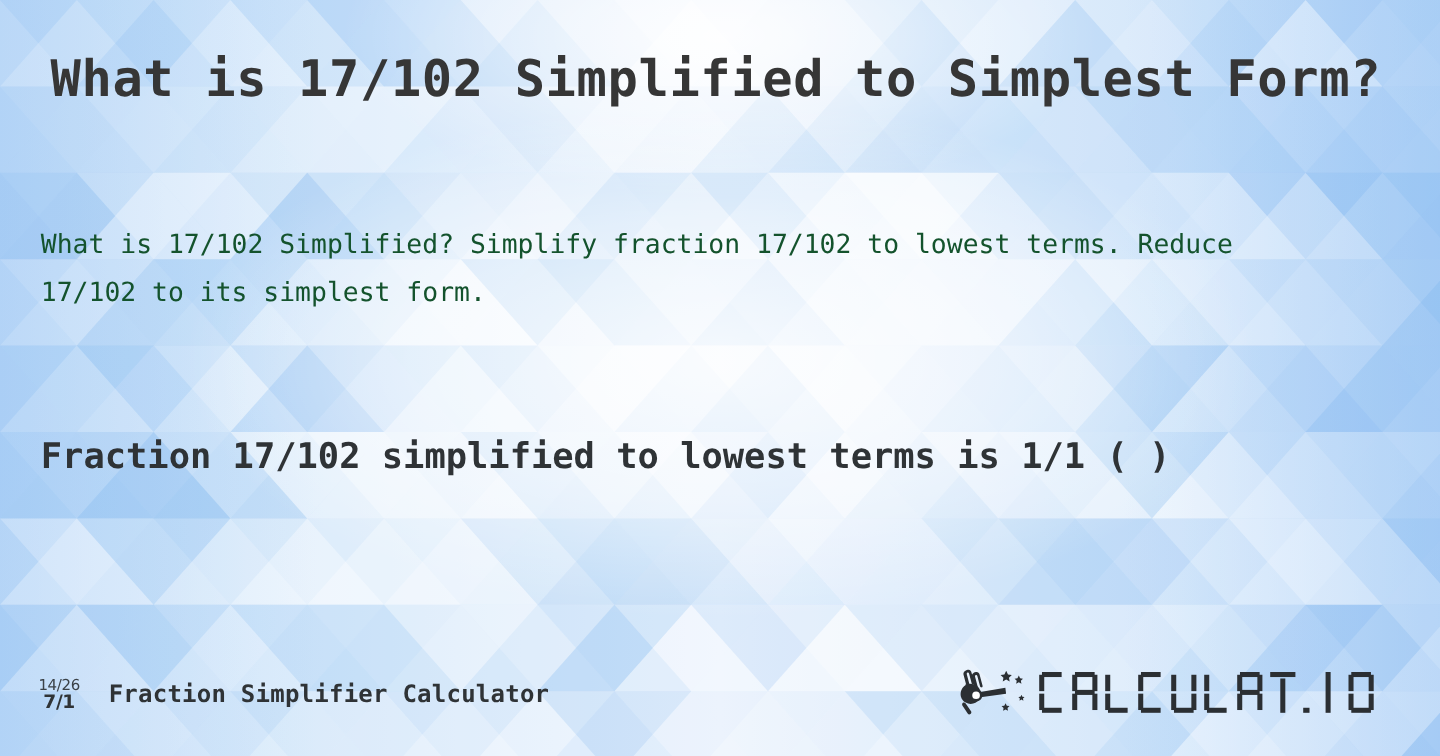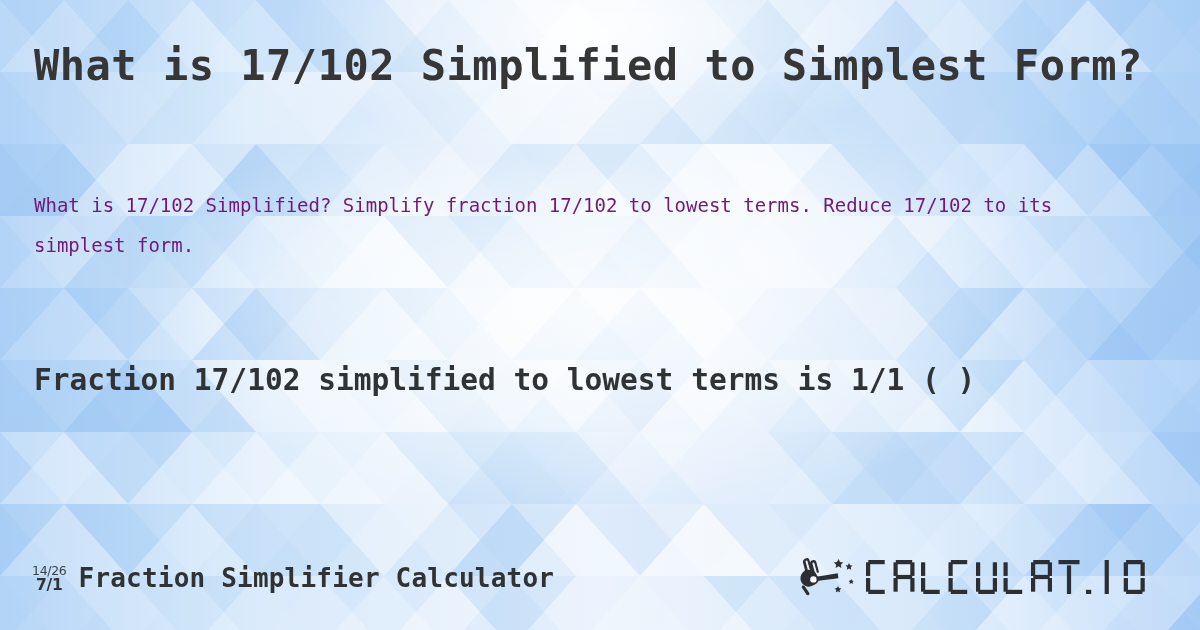--- a/index.html
+++ b/index.html
@@ -48,34 +48,35 @@
     left: 34px;
     top: 40px;
     width: 1125px;
     margin: 0;
     font-family: "DejaVu Sans Mono", monospace;
     font-weight: bold;
     font-size: 42px;
     line-height: 52px;
     letter-spacing: 0.5px;
     color: #363636;
+    text-align: center;
   }
 
   .page-subtitle {
     position: absolute;
     left: 34px;
     top: 185px;
     width: 1070px;
     margin: 0;
     font-family: "DejaVu Sans Mono", monospace;
     font-weight: normal;
-    font-size: 19px;
+    font-size: 22px;
     line-height: 40px;
     letter-spacing: 0px;
-    color: #701a75;
+    color: #14532d;
   }
 
   .result-text {
     position: absolute;
     left: 34px;
     top: 355px;
     width: 1120px;
     margin: 0;
     font-family: "DejaVu Sans Mono", monospace;
     font-weight: bold;
@@ -101,42 +102,42 @@
     display: flex;
     align-items: center;
     height: 60px;
   }
   .frac-logo {
     display: flex;
     flex-direction: column;
     align-items: center;
     justify-content: center;
     line-height: 1;
-    margin-right: 12px;
+    margin-right: 24px;
     padding-top: 2px;
   }
   .frac-num {
     font-family: "DejaVu Sans", sans-serif;
     font-size: 12.5px;
     font-weight: normal;
     color: #3b4248;
     letter-spacing: -0.3px;
   }
   .frac-den {
     font-family: "DejaVu Sans", sans-serif;
     font-size: 15.5px;
     font-weight: bold;
     color: #2f3336;
     letter-spacing: -0.3px;
     margin-top: 1px;
   }
   .footer-title {
     font-family: "DejaVu Sans Mono", monospace;
     font-weight: bold;
-    font-size: 26px;
+    font-size: 20px;
     color: #2f3336;
     letter-spacing: 0.2px;
     white-space: nowrap;
   }
 
   .footer-right {
     position: absolute;
     right: 16px;
     top: 0;
     height: 60px;

